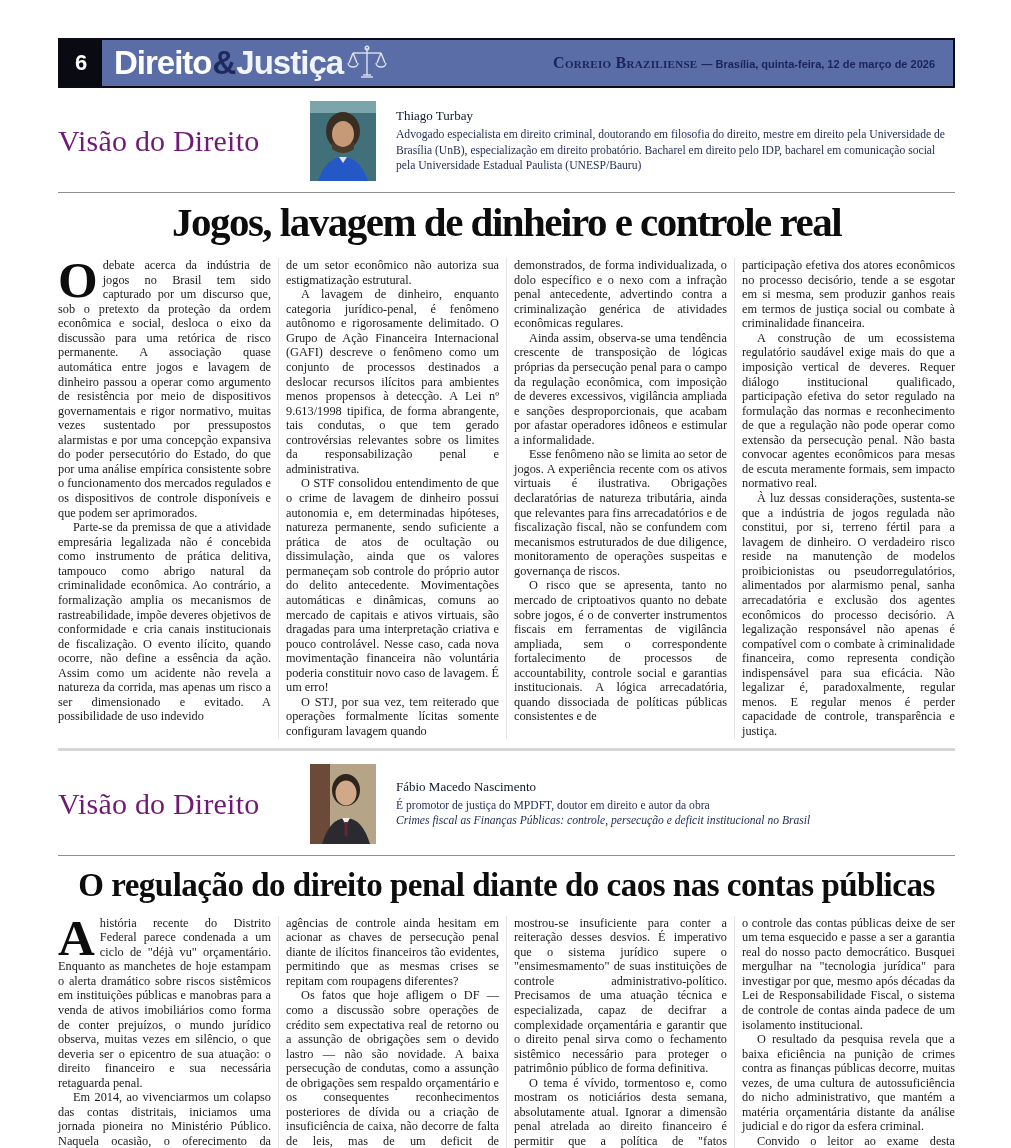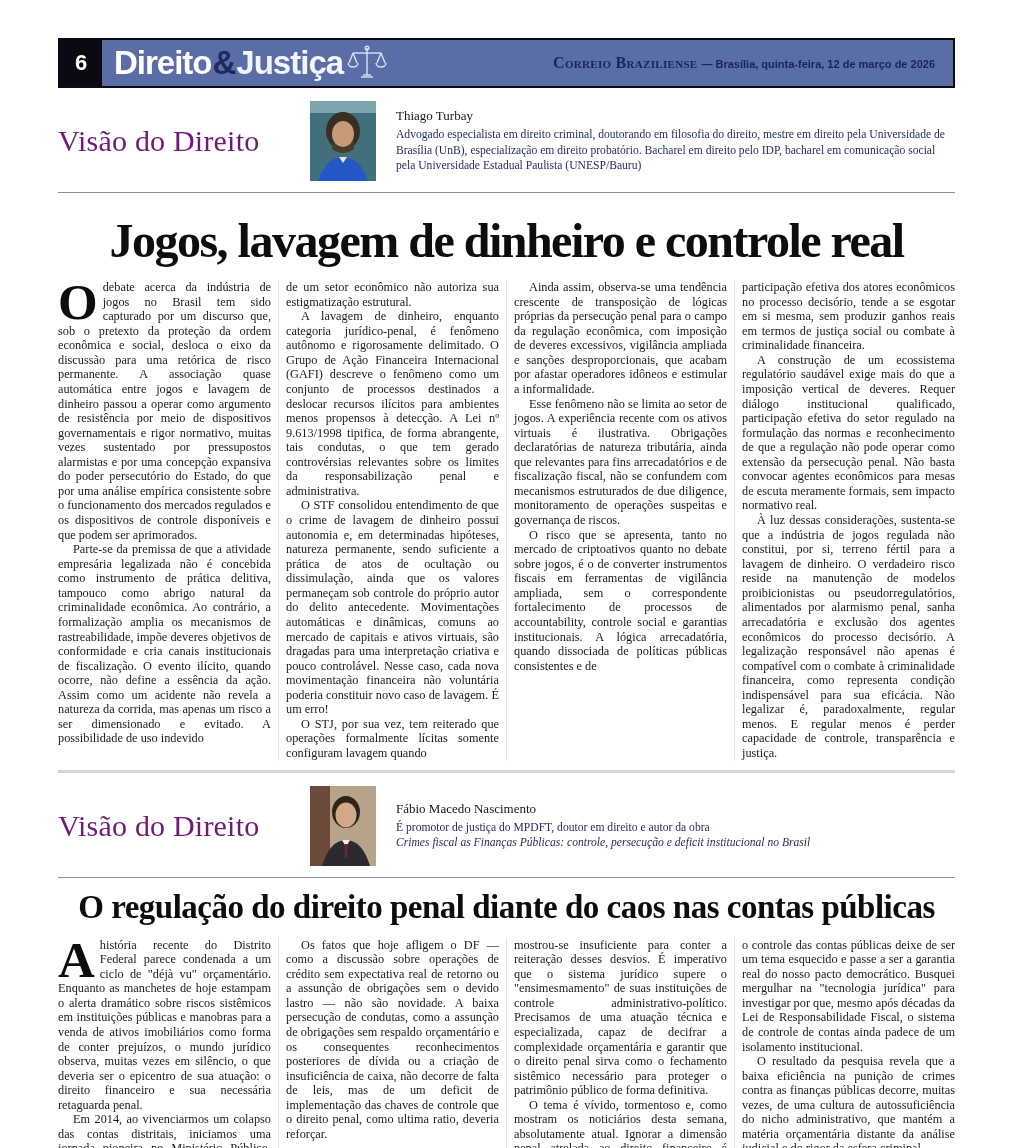--- a/index.html
+++ b/index.html
@@ -24,21 +24,21 @@
   
   .byline-row{display:flex;align-items:center;gap:20px;padding:13px 0 11px;border-bottom:1px solid #8f8f8f;}
   .kicker{font-size:30px;letter-spacing:.2px;color:#701a75;width:232px;flex:0 0 auto;}
   .photo{width:66px;height:80px;flex:0 0 auto;overflow:hidden;}
   .author-block{flex:1;min-width:0;}
   .author-name{color:#0f172a;font-size:13px;margin:0 0 3px;}
   .author-bio{color:#1d2a55;font-size:11.6px;line-height:1.33;margin:0;}
   .author-bio .booktitle{font-style:italic;}
   
   .headline{font-weight:bold;text-align:center;white-space:nowrap;color:#0d0d0d;}
-  .headline.h1{font-size:48px;letter-spacing:-1.5px;margin:20px 0 4px;}
+  .headline.h1{font-size:41px;letter-spacing:-1.5px;margin:5px 0 4px;}
   .headline.h2{font-size:33px;letter-spacing:-.5px;margin:11px 0 2px;}
   
   .cols{display:flex;margin-top:12px;}
   .col{flex:1;min-width:0;padding:0 7px;}
   .col:first-child{padding-left:0;}
   .col:last-child{padding-right:0;}
   .col:not(:last-child){border-right:1px solid #e3e3e3;}
   .col p{margin:0;font-size:12.3px;line-height:1.185;text-align:justify;text-indent:15px;color:#1a1a1a;}
   .col p.noindent{text-indent:0;}
   .dropcap{float:left;font-weight:bold;font-size:51px;line-height:41px;padding:2px 5px 0 0;color:#0d0d0d;}
@@ -96,20 +96,21 @@
       <p class="noindent"><span class="dropcap">O</span><span>debate acerca da indústria de jogos no Brasil tem sido capturado por um discurso que, sob o pretexto da proteção da ordem econômica e social, desloca o eixo da discussão para uma retórica de risco permanente. A associação quase automática entre jogos e lavagem de dinheiro passou a operar como argumento de resistência por meio de dispositivos governamentais e rigor normativo, muitas vezes sustentado por pressupostos alarmistas e por uma concepção expansiva do poder persecutório do Estado, do que por uma análise empírica consistente sobre o funcionamento dos mercados regulados e os dispositivos de controle disponíveis e que podem ser aprimorados.</span></p>
       <p>Parte-se da premissa de que a atividade empresária legalizada não é concebida como instrumento de prática delitiva, tampouco como abrigo natural da criminalidade econômica. Ao contrário, a formalização amplia os mecanismos de rastreabilidade, impõe deveres objetivos de conformidade e cria canais institucionais de fiscalização. O evento ilícito, quando ocorre, não define a essência da ação. Assim como um acidente não revela a natureza da corrida, mas apenas um risco a ser dimensionado e evitado. A possibilidade de uso indevido</p>
     </div>
     <div class="col">
       <p class="noindent">de um setor econômico não autoriza sua estigmatização estrutural.</p>
       <p>A lavagem de dinheiro, enquanto categoria jurídico-penal, é fenômeno autônomo e rigorosamente delimitado. O Grupo de Ação Financeira Internacional (GAFI) descreve o fenômeno como um conjunto de processos destinados a deslocar recursos ilícitos para ambientes menos propensos à detecção. A Lei nº 9.613/1998 tipifica, de forma abrangente, tais condutas, o que tem gerado controvérsias relevantes sobre os limites da responsabilização penal e administrativa.</p>
       <p>O STF consolidou entendimento de que o crime de lavagem de dinheiro possui autonomia e, em determinadas hipóteses, natureza permanente, sendo suficiente a prática de atos de ocultação ou dissimulação, ainda que os valores permaneçam sob controle do próprio autor do delito antecedente. Movimentações automáticas e dinâmicas, comuns ao mercado de capitais e ativos virtuais, são dragadas para uma interpretação criativa e pouco controlável. Nesse caso, cada nova movimentação financeira não voluntária poderia constituir novo caso de lavagem. É um erro!</p>
       <p>O STJ, por sua vez, tem reiterado que operações formalmente lícitas somente configuram lavagem quando</p>
     </div>
     <div class="col">
+      <p class="noindent">demonstrados, de forma individualizada, o dolo específico e o nexo com a infração penal antecedente, advertindo contra a criminalização genérica de atividades econômicas regulares.</p>
       <p>Ainda assim, observa-se uma tendência crescente de transposição de lógicas próprias da persecução penal para o campo da regulação econômica, com imposição de deveres excessivos, vigilância ampliada e sanções desproporcionais, que acabam por afastar operadores idôneos e estimular a informalidade.</p>
       <p>Esse fenômeno não se limita ao setor de jogos. A experiência recente com os ativos virtuais é ilustrativa. Obrigações declaratórias de natureza tributária, ainda que relevantes para fins arrecadatórios e de fiscalização fiscal, não se confundem com mecanismos estruturados de due diligence, monitoramento de operações suspeitas e governança de riscos.</p>
       <p>O risco que se apresenta, tanto no mercado de criptoativos quanto no debate sobre jogos, é o de converter instrumentos fiscais em ferramentas de vigilância ampliada, sem o correspondente fortalecimento de processos de accountability, controle social e garantias institucionais. A lógica arrecadatória, quando dissociada de políticas públicas consistentes e de</p>
     </div>
     <div class="col">
       <p class="noindent">participação efetiva dos atores econômicos no processo decisório, tende a se esgotar em si mesma, sem produzir ganhos reais em termos de justiça social ou combate à criminalidade financeira.</p>
       <p>A construção de um ecossistema regulatório saudável exige mais do que a imposição vertical de deveres. Requer diálogo institucional qualificado, participação efetiva do setor regulado na formulação das normas e reconhecimento de que a regulação não pode operar como extensão da persecução penal. Não basta convocar agentes econômicos para mesas de escuta meramente formais, sem impacto normativo real.</p>
       <p>À luz dessas considerações, sustenta-se que a indústria de jogos regulada não constitui, por si, terreno fértil para a lavagem de dinheiro. O verdadeiro risco reside na manutenção de modelos proibicionistas ou pseudorregulatórios, alimentados por alarmismo penal, sanha arrecadatória e exclusão dos agentes econômicos do processo decisório. A legalização responsável não apenas é compatível com o combate à criminalidade financeira, como representa condição indispensável para sua eficácia. Não legalizar é, paradoxalmente, regular menos. E regular menos é perder capacidade de controle, transparência e justiça.</p>
     </div>
   </div>
@@ -136,20 +137,21 @@
   </div>
 
   <h1 class="headline h2">O regulação do direito penal diante do caos nas contas públicas</h1>
 
   <div class="cols">
     <div class="col">
       <p class="noindent"><span class="dropcap">A</span><span>história recente do Distrito Federal parece condenada a um ciclo de "déjà vu" orçamentário. Enquanto as manchetes de hoje estampam o alerta dramático sobre riscos sistêmicos em instituições públicas e manobras para a venda de ativos imobiliários como forma de conter prejuízos, o mundo jurídico observa, muitas vezes em silêncio, o que deveria ser o epicentro de sua atuação: o direito financeiro e sua necessária retaguarda penal.</span></p>
       <p>Em 2014, ao vivenciarmos um colapso das contas distritais, iniciamos uma jornada pioneira no Ministério Público. Naquela ocasião, o oferecimento da primeira ação criminal contra um ex-governador por "pedalada fiscal" (art. 359-C do Código Penal) não foi apenas um ato processual; foi o despertar de uma inquietação. Por que as</p>
     </div>
     <div class="col">
+      <p class="noindent">agências de controle ainda hesitam em acionar as chaves de persecução penal diante de ilícitos financeiros tão evidentes, permitindo que as mesmas crises se repitam com roupagens diferentes?</p>
       <p>Os fatos que hoje afligem o DF — como a discussão sobre operações de crédito sem expectativa real de retorno ou a assunção de obrigações sem o devido lastro — não são novidade. A baixa persecução de condutas, como a assunção de obrigações sem respaldo orçamentário e os consequentes reconhecimentos posteriores de dívida ou a criação de insuficiência de caixa, não decorre de falta de leis, mas de um deficit de implementação das chaves de controle que o direito penal, como ultima ratio, deveria reforçar.</p>
 
     </div>
     <div class="col">
       <p class="noindent">mostrou-se insuficiente para conter a reiteração desses desvios. É imperativo que o sistema jurídico supere o "ensimesmamento" de suas instituições de controle administrativo-político. Precisamos de uma atuação técnica e especializada, capaz de decifrar a complexidade orçamentária e garantir que o direito penal sirva como o fechamento sistêmico necessário para proteger o patrimônio público de forma definitiva.</p>
       <p>O tema é vívido, tormentoso e, como mostram os noticiários desta semana, absolutamente atual. Ignorar a dimensão penal atrelada ao direito financeiro é permitir que a política de "fatos consumados" continue a sangrar as gerações futuras.</p>
 
     </div>
     <div class="col">
       <p class="noindent">o controle das contas públicas deixe de ser um tema esquecido e passe a ser a garantia real do nosso pacto democrático. Busquei mergulhar na "tecnologia jurídica" para investigar por que, mesmo após décadas da Lei de Responsabilidade Fiscal, o sistema de controle de contas ainda padece de um isolamento institucional.</p>

